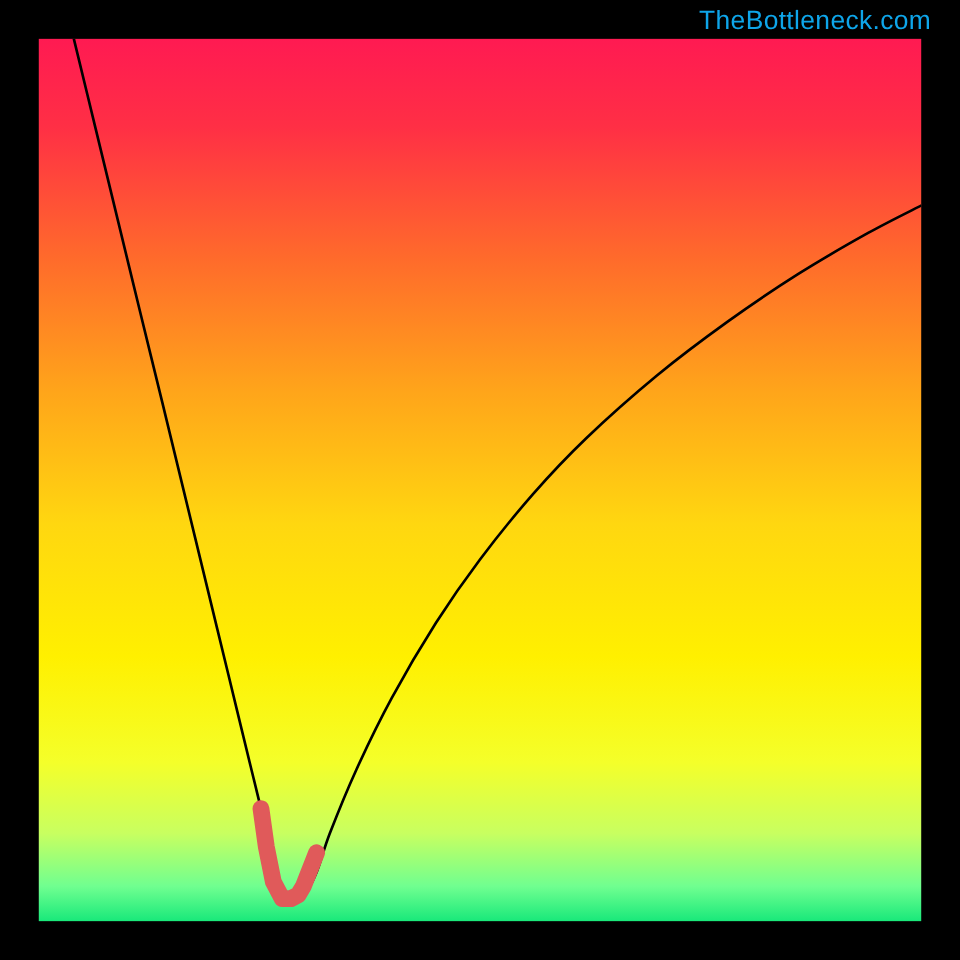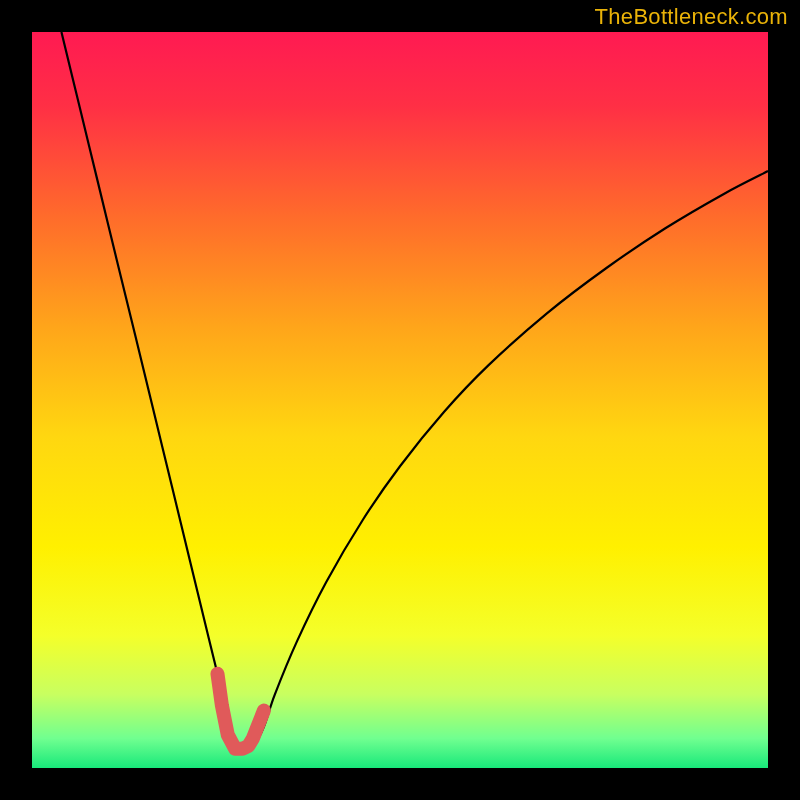--- a/index.html
+++ b/index.html
@@ -23,22 +23,22 @@
     position: absolute;
     left: 32px;
     top: 32px;
     width: 736px;
     height: 736px;
     overflow: hidden;
   }
   .watermark {
     position: absolute;
     top: 4px;
-    right: 12px;
-    color: #eab308;
+    right: 24px;
+    color: #0ea5e9;
     font-size: 22px;
     font-weight: 500;
     letter-spacing: 0.3px;
     z-index: 10;
   }
   svg {
     display: block;
   }
 </style>
 </head>

